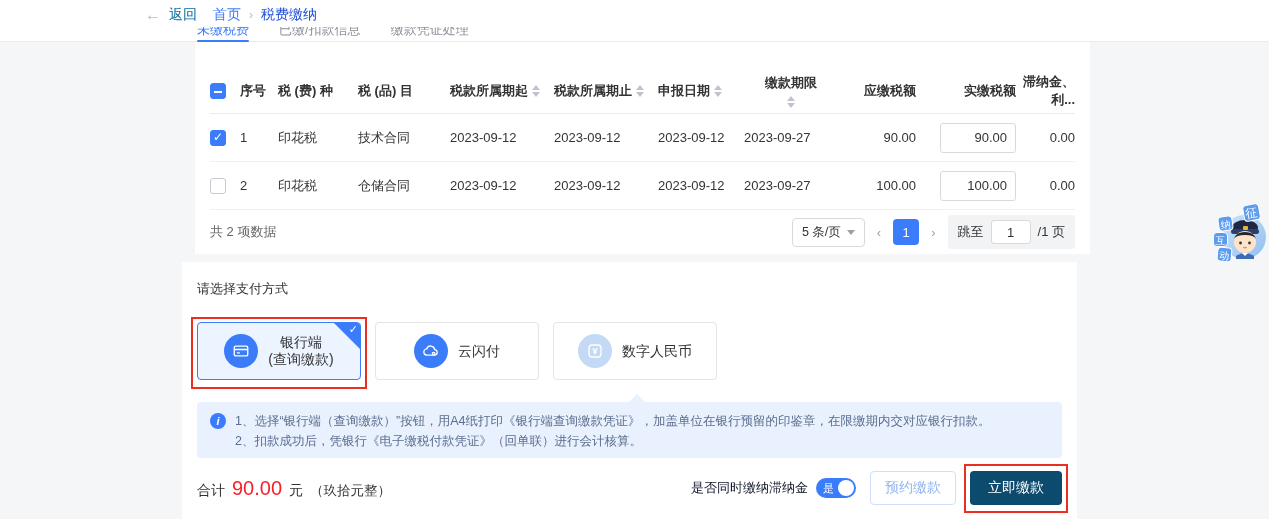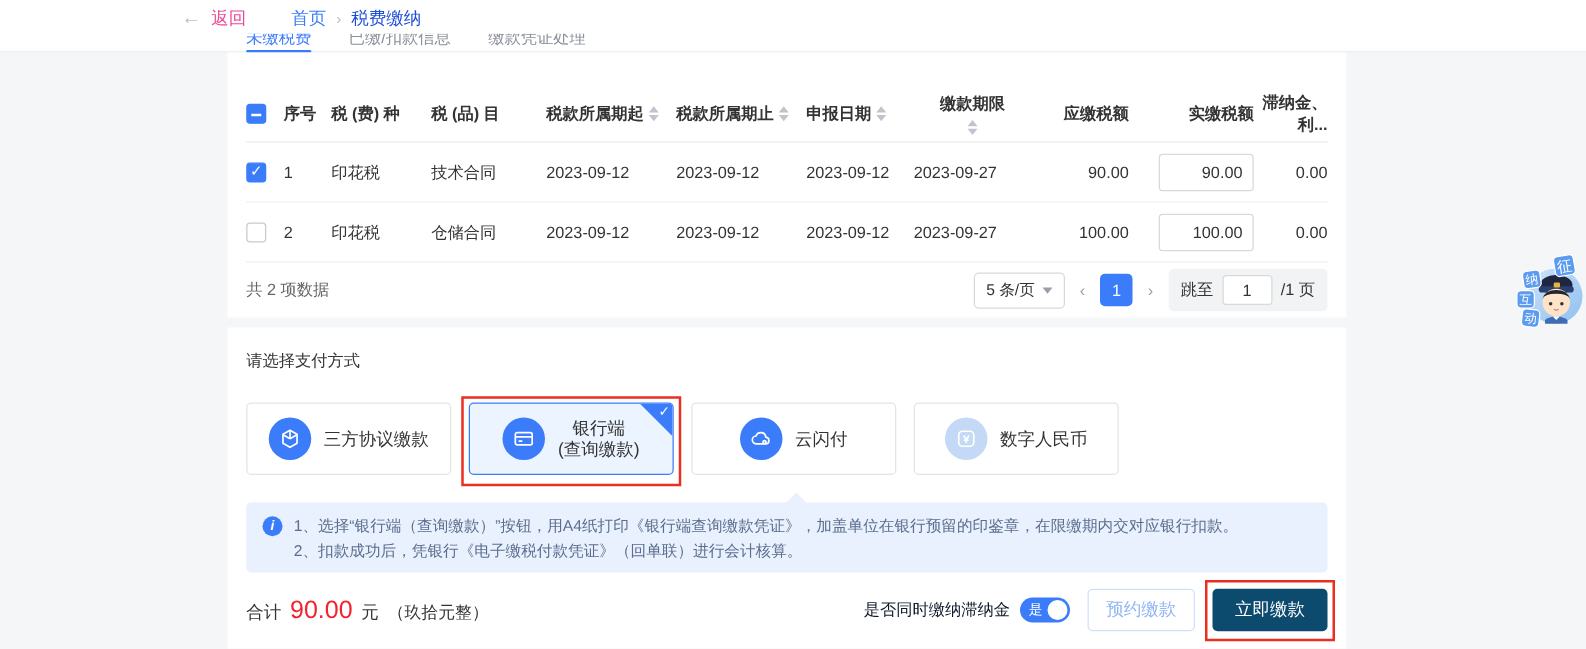--- a/index.html
+++ b/index.html
@@ -7,35 +7,35 @@
   body {
     font-family:"Liberation Sans","DejaVu Sans",sans-serif;
     background:#f5f6f8; position:relative; overflow:hidden; color:#333;
   }
   
   .topbar { position:absolute; left:0; top:0; width:1269px; height:42px;
     background:#fff; border-bottom:1px solid #e9ebee; }
   .breadcrumb { position:absolute; left:145px; top:0; height:30px;
     display:flex; align-items:center; gap:8px; font-size:14px; }
   .back-arrow { color:#b9bdc6; font-size:16px; }
-  .back-label { color:#ec4899; margin-right:28px;font-family:Liberation Mono, monospace; }
+  .back-label { color:#0369a1; margin-right:8px;font-family:Liberation Mono, monospace; }
   .bc-home { color:#3b7cfa; }
   .bc-sep { color:#b9bdc6; font-size:12px; }
   .bc-current { color:#1d4ed8; }
   
   .tabs-clip { position:absolute; left:197px; top:27px; height:14px; width:420px;
     overflow:hidden; background:transparent; }
   .tabs-row { display:flex; gap:30px; margin-top:-7px; }
   .tab { font-size:13px; color:#8a8f99; line-height:20px; white-space:nowrap; }
   .tab.active { color:#3b7cfa; }
   .tab-underline { position:absolute; left:197px; top:40px; width:52px; height:2px;
     background:#3b7cfa; border-radius:1px; }
 
   
-  .cardA { position:absolute; left:182px; top:42px; width:895px; height:212px;
+  .cardA { position:absolute; left:195px; top:42px; width:895px; height:212px;
     background:#fff; padding:0 15px; }
   .t-row { display:flex; align-items:center; }
   .t-head { height:46px; margin-top:26px; border-bottom:1px solid #ebebeb;
     font-size:13px; font-weight:bold; color:#333; }
   .t-data { height:48px; border-bottom:1px solid #f0f0f0; font-size:13px; color:#333; }
   .col-cb{width:30px;} .col-seq{width:38px;} .col-type{width:80px;}
   .col-item{width:92px;} .col-ps{width:104px;} .col-pe{width:104px;}
   .col-dd{width:86px;} .col-dl{width:94px;flex-direction:column;}
   .col-payable{width:78px; text-align:right;}
   .col-paid{width:100px; text-align:right;}
@@ -243,31 +243,20 @@
       </div>
     </div>
   </div>
 </div>
 
 <div class="cardB">
   <div class="pay-label">请选择支付方式</div>
 
   <div class="methods">
     <div class="method-wrap">
-      <div class="method">
-        <span class="m-icon">
-          <svg width="18" height="18" viewBox="0 0 24 24" fill="none" stroke="#fff" stroke-width="1.8" stroke-linejoin="round">
-            <path d="M12 3l7.5 4.3v9.4L12 21l-7.5-4.3V7.3z"></path>
-              <path d="M12 3v9m0 0l7.5-4.3M12 12L4.5 7.7"></path>
-          </svg>
-        </span>
-        <span class="m-label">三方协议缴款</span>
-      </div>
-    </div>
-    <div class="method-wrap">
       <div class="method selected">
         <span class="m-icon">
           <svg width="18" height="18" viewBox="0 0 24 24" fill="none" stroke="#fff" stroke-width="1.8">
             <rect x="3" y="5.5" width="18" height="13" rx="2"></rect>
               <path d="M3 10h18M6.5 14.5h4"></path>
           </svg>
         </span>
         <span class="m-label">
           <span>银行端</span><br>
           <span>(查询缴款)</span>

